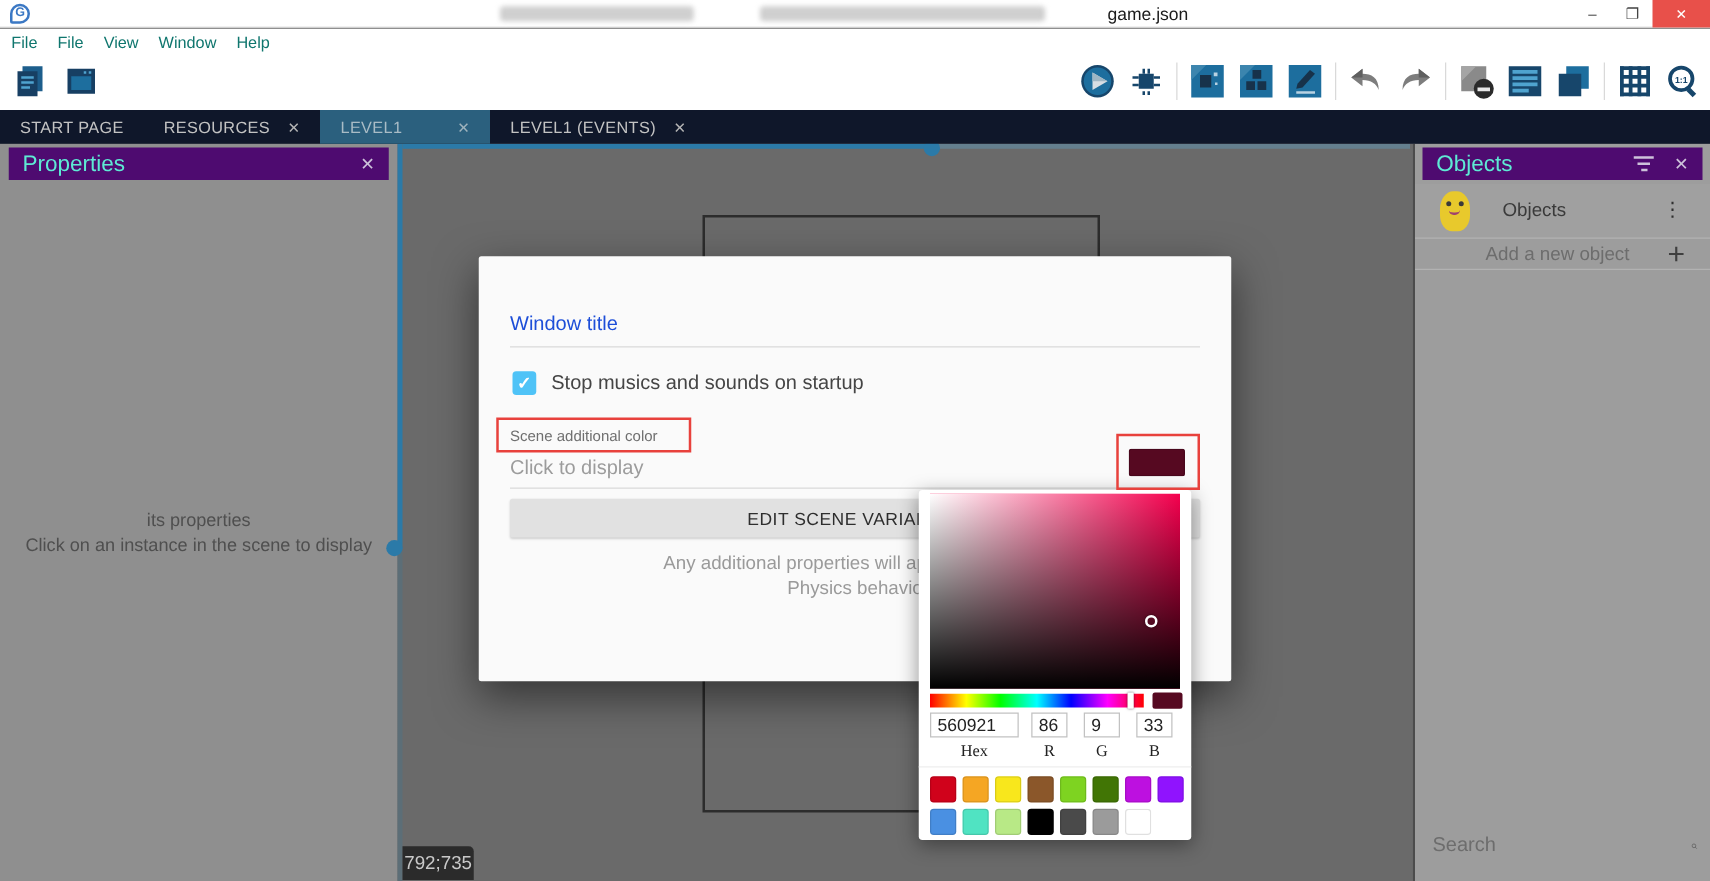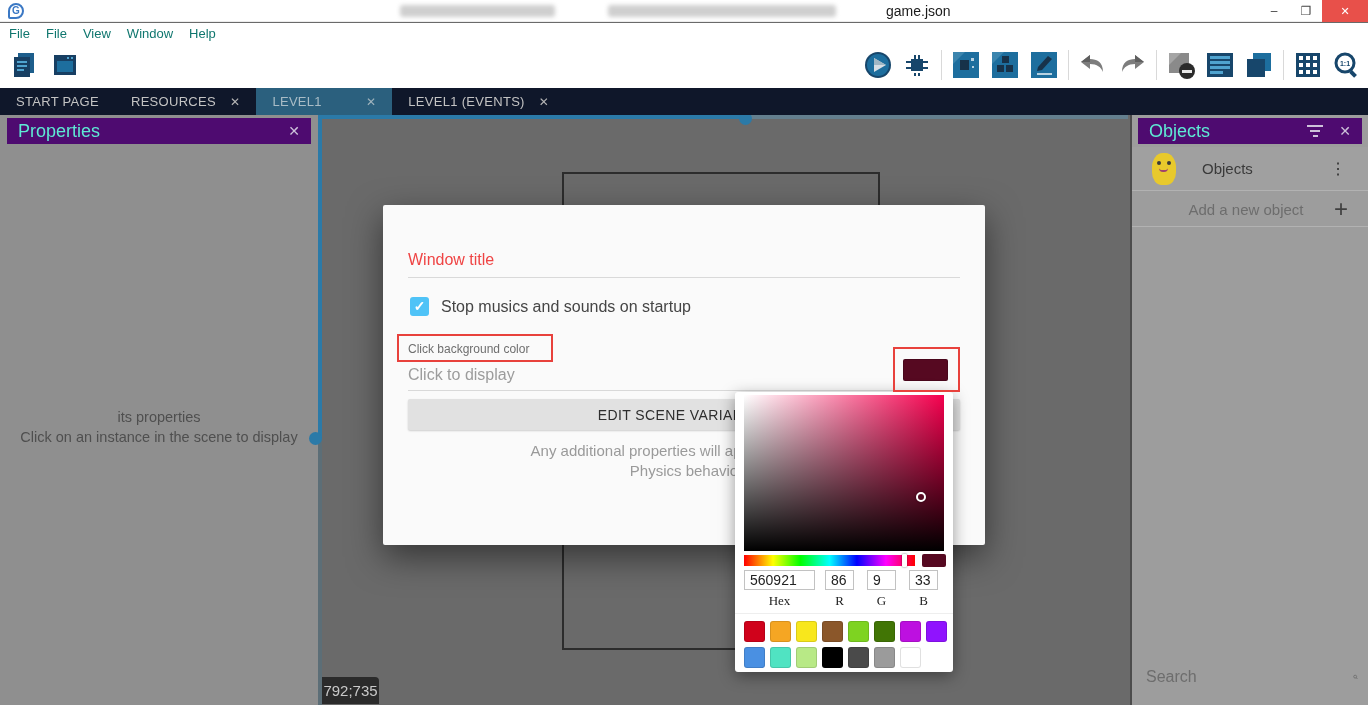--- a/index.html
+++ b/index.html
@@ -71,33 +71,33 @@
   .object-row { position:absolute; left:0; top:32px; width:236px; height:44px; background:#a0a0a0;
                 border-bottom:1px solid #b2b2b2; display:flex; align-items:center; }
   .monster-icon { position:relative; width:24px; height:32px; background:#e8c92c; border-radius:45% 45% 40% 40%;
                   margin-left:20px; }
   .monster-icon i { position:absolute; width:4px; height:4px; background:#3a3a3a; border-radius:50%; top:8px; }
   .monster-icon i.l { left:5px; } .monster-icon i.r { right:5px; }
   .monster-icon b { position:absolute; left:7px; top:15px; width:9px; height:4px; border-bottom:2px solid #a0426d;
                     border-radius:0 0 8px 8px; }
   .object-name { font-size:15px; color:#3a3a3a; margin-left:26px; flex:1; }
   .kebab { font-size:16px; color:#2f2f2f; margin-right:22px; letter-spacing:0; line-height:6px; text-align:center; }
-  .add-row { position:absolute; left:0; top:77px; width:236px; height:35px; border-bottom:1px solid #b2b2b2;
+  .add-row { position:absolute; left:0; top:77px; width:236px; height:24px; border-bottom:1px solid #b2b2b2;
              display:flex; align-items:center; }
   .add-label { flex:1; text-align:center; font-size:15px; color:#6d6d6d; padding-left:26px; }
   .plus { font-size:24px; font-weight:300; color:#3f3f3f; margin-right:20px; }
   .search-row { position:absolute; left:14px; right:10px; bottom:12px; height:32px; display:flex; align-items:center; }
   .search-input { flex:1; background:transparent; border:none; outline:none; font-size:16px; color:#3c3c3c;
                   font-family:"Liberation Sans",sans-serif; }
   .search-input::placeholder { color:#6d6d6d; opacity:1; }
 
   
   .dialog { position:absolute; left:383px; top:205px; width:602px; height:340px; background:#fafafa;
             border-radius:2px; box-shadow:0 12px 34px rgba(0,0,0,0.5); z-index:10; }
-  .dlg-field-label { position:absolute; left:25px; top:46px; font-size:16px; color:#ef4444; }
+  .dlg-field-label { position:absolute; left:25px; top:46px; font-size:16px; color:#1d4ed8; }
   .dlg-underline { position:absolute; left:25px; width:552px; height:1px; background:#d9d9d9; }
   .u1 { top:72px; } .u2 { top:185px; }
   .dlg-checkbox { position:absolute; left:27px; top:92px; width:19px; height:19px; background:#4fc3f7;
                   border-radius:3px; color:#ffffff; font-size:14px; font-weight:bold; text-align:center;
                   line-height:19px; }
   .dlg-cb-label { position:absolute; left:58px; top:93px; font-size:16px; color:#454545; }
   .dlg-scenebg-label { position:absolute; left:25px; top:137px; font-size:12px; color:#6f6f6f; }
   .dlg-color-placeholder { position:absolute; left:25px; top:161px; font-size:16px; color:#9c9c9c; }
   .dlg-swatch { position:absolute; left:520px; top:154px; width:45px; height:22px; border-radius:2px;
                 border:1px solid rgba(0,0,0,0.15); }
@@ -367,21 +367,21 @@
         <line x1="14.5" y1="14.5" x2="19.5" y2="19.5" stroke="#4c4c4c" stroke-width="2.4"></line>
       </svg>
     </div>
   </div>
 
   <div class="dialog">
     <span class="dlg-field-label">Window title</span>
     <div class="dlg-underline u1"></div>
     <div class="dlg-checkbox">✓</div>
     <span class="dlg-cb-label">Stop musics and sounds on startup</span>
-    <span class="dlg-scenebg-label">Click background color</span>
+    <span class="dlg-scenebg-label">Scene additional color</span>
     <span class="dlg-color-placeholder">Click to display</span>
     <div class="dlg-underline u2"></div>
     <div class="dlg-swatch" style="background: rgb(86, 9, 33);"></div>
     <button class="dlg-edit-btn">EDIT SCENE VARIABLES</button>
     <div class="dlg-help h1">Any additional properties will appear here if yo</div>
     <div class="dlg-help h2">Physics behavio</div>
   </div>
 
   <div class="ann ann1"></div>
   <div class="ann ann2"></div>

